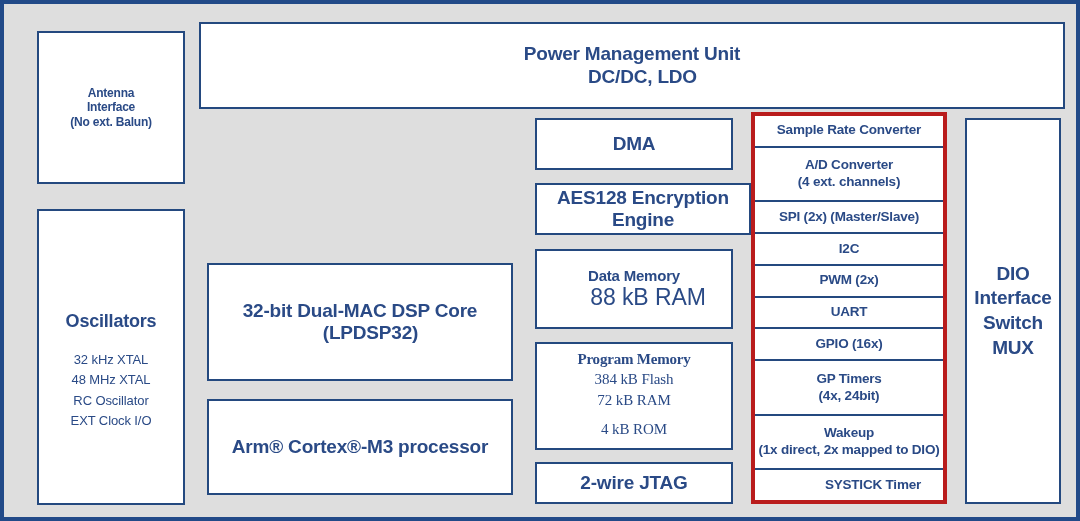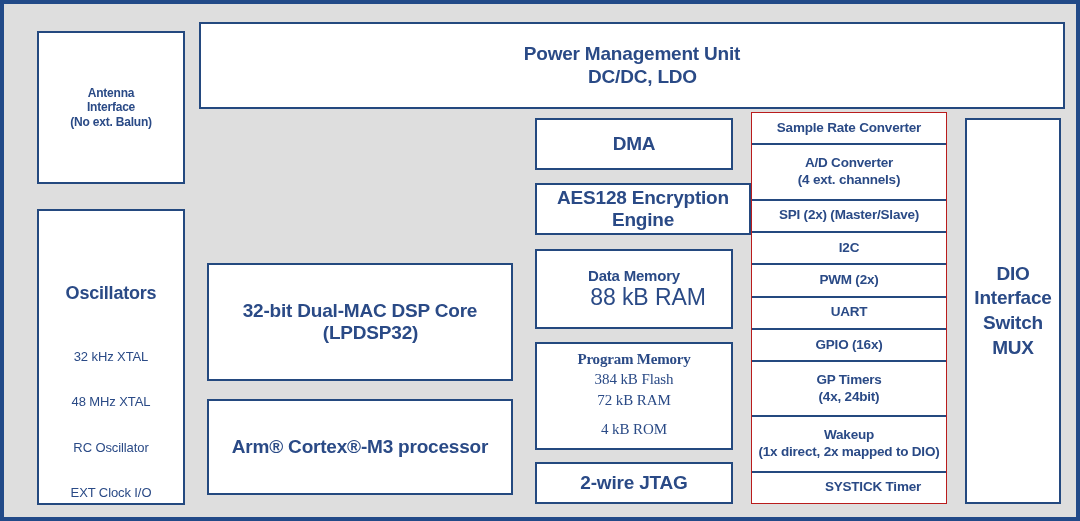--- a/index.html
+++ b/index.html
@@ -55,22 +55,22 @@
   }
   #pmu .t1, #pmu .t2 { font-size: 19px; }
 
   
   #antenna {
     left: 33px; top: 27px; width: 148px; height: 153px;
   }
   #antenna .t1 { font-size: 12px; }
   #oscillators {
     left: 33px; top: 205px; width: 148px; height: 296px;
-    justify-content: space-between;
-    padding-top: 72px;
+    justify-content: flex-start;
+    padding-top: 100px;
   }
   #oscillators .t1 { font-size: 18px; margin-bottom: 18px; }
   #oscillators .sub { font-size: 13px; line-height: 1.55; }
 
   
   #radio {
     left: 203px; top: 114px; width: 306px; height: 122px;
     background: #5b8ecd;
     border-color: #24497f;
     color: #ffffff;
@@ -93,21 +93,21 @@
   #datamem .sub { font-size: 23px; padding-left: 28px; }
   #progmem .sub { font-size: 15px; line-height: 1.45; }
   #progmem .sub.gap { margin-top: 7px; }
   #dma .t1, #aes .t1, #jtag .t1 { font-size: 19px; }
 
   
   #periph {
     position: absolute;
     left: 747px; top: 108px; width: 196px; height: 392px;
     box-sizing: border-box;
-    border: 1px solid #b91c1c;
+    border: 4px solid #b91c1c;
     background: #ffffff;
     display: flex;
     flex-direction: column;
   }
   .prow {
     box-sizing: border-box;
     border-bottom: 2px solid #24497f;
     display: flex;
     flex-direction: column;
     align-items: center;

